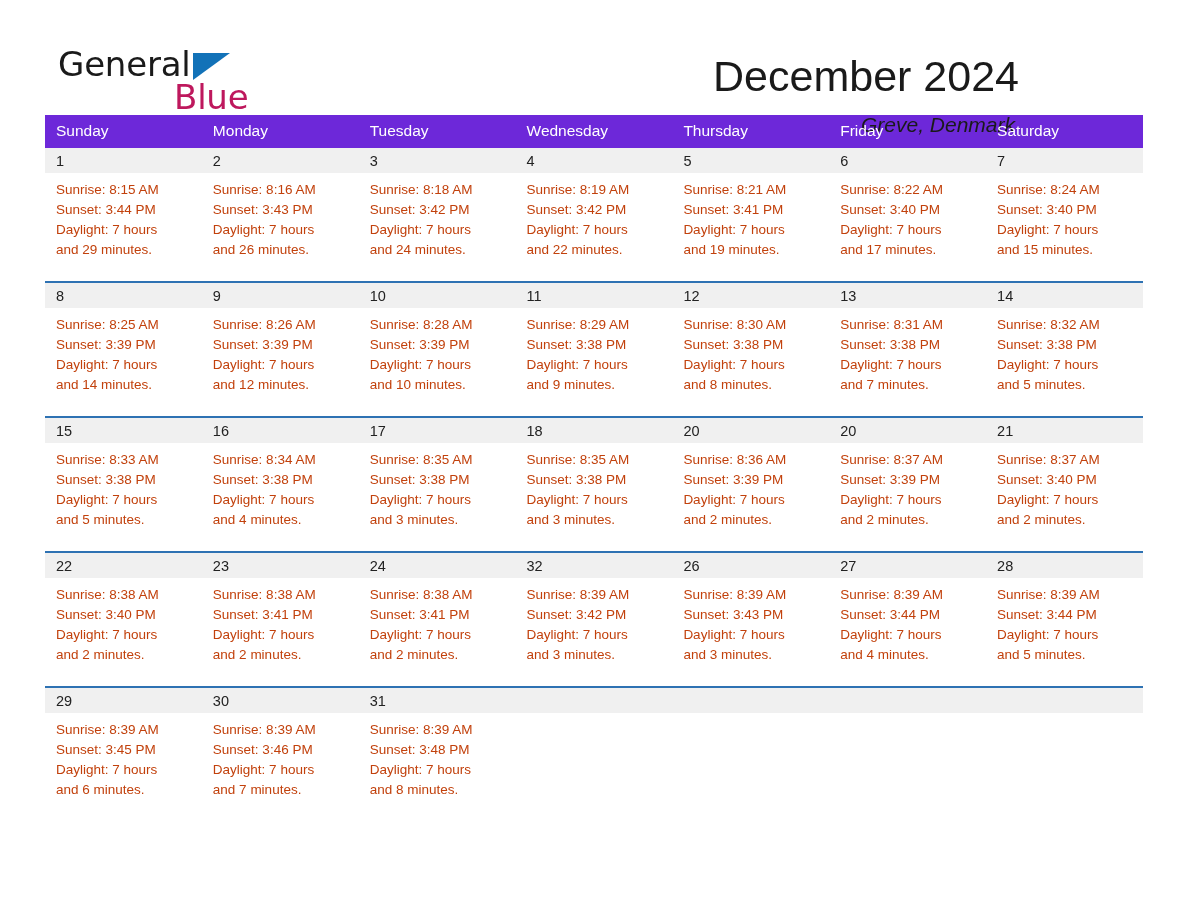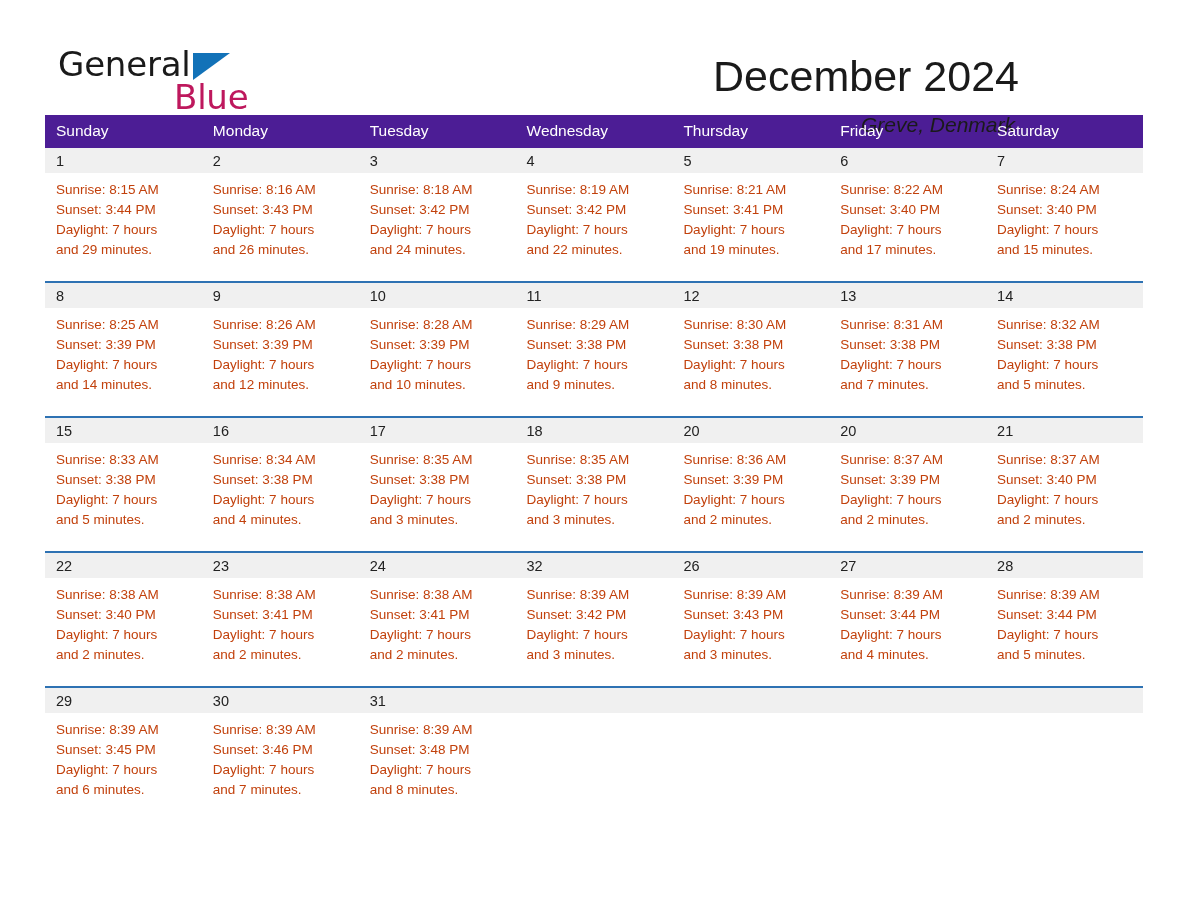--- a/index.html
+++ b/index.html
@@ -90,21 +90,21 @@
     font-style: italic;
   }
 
   
   .calendar {
     width: 1098px;
     border-collapse: collapse;
     table-layout: fixed;
   }
   .calendar th {
-    background: #4c1d95;
+    background: #6d28d9;
     color: #ffffff;
     font-size: 15.5px;
     font-weight: 400;
     text-align: left;
     padding: 7px 0 8px 11px;
     height: 32px;
     vertical-align: middle;
   }
   .wk-row td {
     padding: 0;

